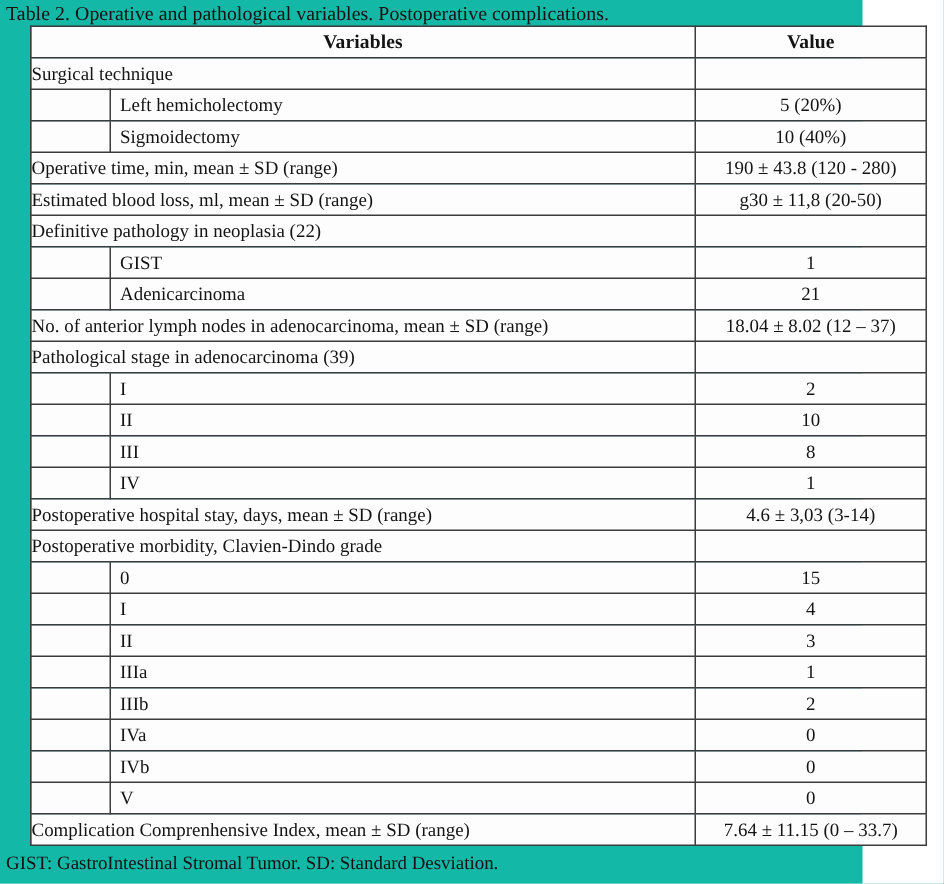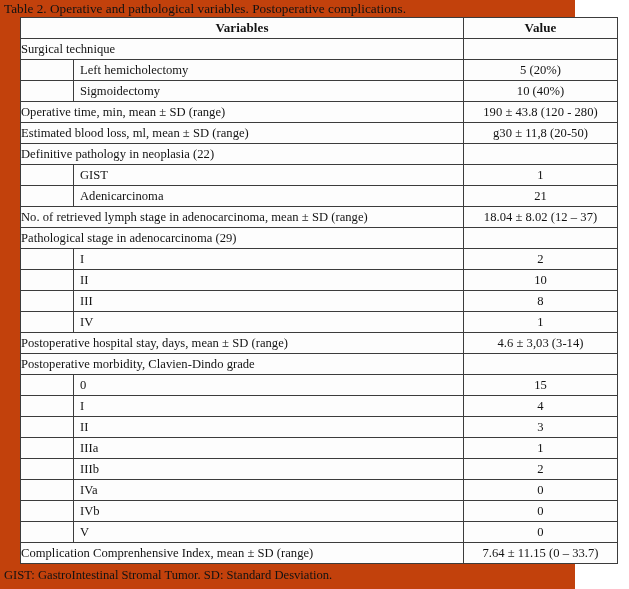--- a/index.html
+++ b/index.html
@@ -12,21 +12,21 @@
     height: 589px;
     overflow: hidden;
     font-family: "Liberation Serif", "DejaVu Serif", serif;
     color: #141414;
     -webkit-font-smoothing: antialiased;
   }
   .page {
     position: relative;
     width: 575px;
     height: 589px;
-    background: #c2410c;
+    background: #14b8a6;
   }
   .caption {
     position: absolute;
     left: 4px;
     top: 1px;
     font-size: 13.2px;
     line-height: 15px;
     letter-spacing: 0.05px;
     white-space: nowrap;
     color: #121212;
@@ -142,25 +142,25 @@
             <td class="indent-cell"></td>
             <td class="lbl sub">GIST</td>
             <td class="val">1</td>
           </tr>
           <tr>
             <td class="indent-cell"></td>
             <td class="lbl sub">Adenicarcinoma</td>
             <td class="val">21</td>
           </tr>
           <tr>
-            <td class="lbl" colspan="2">No. of retrieved lymph stage in adenocarcinoma, mean ± SD (range)</td>
+            <td class="lbl" colspan="2">No. of anterior lymph nodes in adenocarcinoma, mean ± SD (range)</td>
             <td class="val">18.04 ±  8.02 (12 – 37)</td>
           </tr>
           <tr>
-            <td class="lbl" colspan="2">Pathological stage in adenocarcinoma (29)</td>
+            <td class="lbl" colspan="2">Pathological stage in adenocarcinoma (39)</td>
             <td class="val"></td>
           </tr>
           <tr>
             <td class="indent-cell"></td>
             <td class="lbl sub">I</td>
             <td class="val">2</td>
           </tr>
           <tr>
             <td class="indent-cell"></td>
             <td class="lbl sub">II</td>

